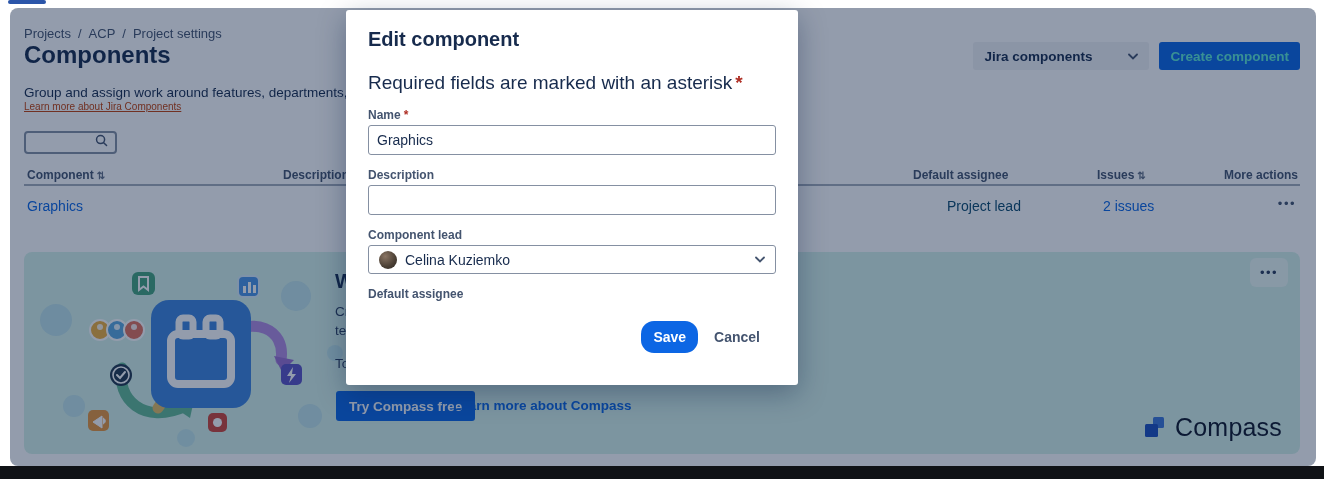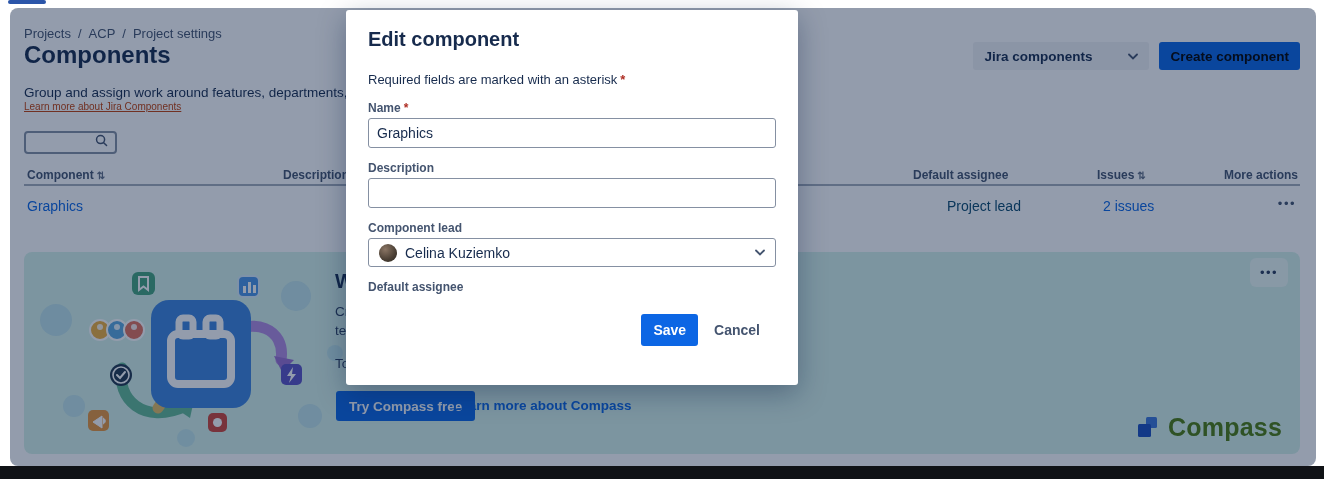--- a/index.html
+++ b/index.html
@@ -19,21 +19,21 @@
   .breadcrumb a { color:#44546F; text-decoration:none; cursor:pointer; }
   .page-title { position:absolute; left:14px; top:33px; font-size:24px; font-weight:700; color:#172B4D; }
   .page-desc { position:absolute; left:14px; top:77px; font-size:13.5px; color:#172B4D; }
   .page-learn { position:absolute; left:14px; top:93px; font-size:10px; color:#c2410c;
     text-decoration:underline; cursor:pointer;text-align:center; }
 
   .toolbar { position:absolute; right:16px; top:34px; display:flex; gap:10px; align-items:center; }
   .btn { border:none; border-radius:3px; font-size:13.5px; font-family:inherit;
     height:28px; padding:0 11px; cursor:pointer; display:inline-flex; align-items:center; gap:6px; }
   .btn-subtle { background:#F1F2F4; color:#172B4D; font-weight:600;gap:36px; }
-  .btn-primary { background:#0C66E4; color:#000000; font-weight:600; }
+  .btn-primary { background:#0C66E4; color:#5eead4; font-weight:600; }
   .chev { display:inline-block; width:10px; height:7px; }
   .chev svg { display:block; }
 
   .search-box { position:absolute; left:14px; top:123px; width:93px; height:23px;
     border:2px solid #8590A2; border-radius:4px; background:#fff;
     display:flex; align-items:center; }
   .search-box input { border:none; outline:none; width:68px; height:18px; font-size:13px;
     padding-left:6px; font-family:inherit; background:transparent; }
   .search-icon { margin-left:0; }
 
@@ -56,44 +56,44 @@
   .b-line3 { position:absolute; left:311px; top:104px; font-size:13.5px; color:#2C3E5D; }
   .b-try { position:absolute; left:312px; top:139px; height:30px; padding:0 13px;
     background:#0C66E4; color:#fff; font-weight:600; font-size:13.5px; border:none;
     border-radius:3px; cursor:pointer; font-family:inherit; }
   .b-learn { position:absolute; left:429px; top:146px; font-size:13.5px; font-weight:600;
     color:#0C66E4; cursor:pointer; text-decoration:none; }
   .b-more { position:absolute; right:12px; top:6px; width:38px; height:29px;
     background:rgba(255,255,255,0.5); border:none; border-radius:6px; cursor:pointer;
     color:#2C3E5D; font-size:13px; letter-spacing:1.5px; }
   .b-logo { position:absolute; right:18px; bottom:12px; display:flex; align-items:center; gap:8px; }
-  .b-logo-text { font-size:25px; font-weight:700; color:#4d7c0f; letter-spacing:0.2px; }
+  .b-logo-text { font-size:25px; font-weight:400; color:#0f172a; letter-spacing:0.2px; }
 
   
   .modal { position:absolute; left:346px; top:10px; width:452px; height:375px; z-index:10;
     background:#fff; border-radius:3px; box-shadow:0 8px 28px rgba(9,30,66,0.35);
     padding:18px 22px 0 22px; }
   .m-title { font-size:20px; font-weight:700; color:#172B4D; }
-  .m-note { margin-top:21px; font-size:13px; color:#172B4D; }
+  .m-note { margin-top:21px; font-size:19px; color:#172B4D; }
   .req { color:#AE2E24; font-weight:700; margin-left:3px; }
   .f-label { margin-top:13px; font-size:12px; font-weight:700; color:#44546F; }
   .f-label.first { margin-top:14px; }
   .t-input { margin-top:3px; width:408px; height:30px; border:1px solid #8590A2;
     border-radius:3px; font-size:14px; color:#172B4D; padding:0 8px; font-family:inherit;
     outline:none; display:block; background:#fff; }
   .sel { margin-top:3px; width:408px; height:29px; border:1px solid #8590A2; border-radius:3px;
     display:flex; align-items:center; padding:0 10px; font-size:14px; color:#172B4D;
     cursor:pointer; background:#fff; }
   .sel.focused { border:2px solid #388BFF; height:31px; }
   .sel .grow { flex:1; }
   .avatar { width:18px; height:18px; border-radius:50%; margin-right:8px; flex:none;
     background:radial-gradient(circle at 35% 30%, #8a7564, #4a3f34 60%, #2b2621); }
   .m-footer { margin-top:20px; display:flex; justify-content:flex-end; align-items:center;
     gap:4px; padding-right:4px; }
-  .m-save { background:#0C66E4; color:#fff; border:none; border-radius:3px; height:32px;
+  .m-save { background:#0C66E4; color:#fff; border:none; border-radius:13px; height:32px;
     padding:0 12px; font-size:14px; font-weight:600; cursor:pointer; font-family:inherit; }
   .m-cancel { background:transparent; color:#44546F; border:none; height:32px; padding:0 12px;
     font-size:14px; font-weight:600; cursor:pointer; font-family:inherit; }
 </style>
 </head>
 <body>
 
 <div class="top-accent"></div>
 <div class="bottom-strip"></div>
 

